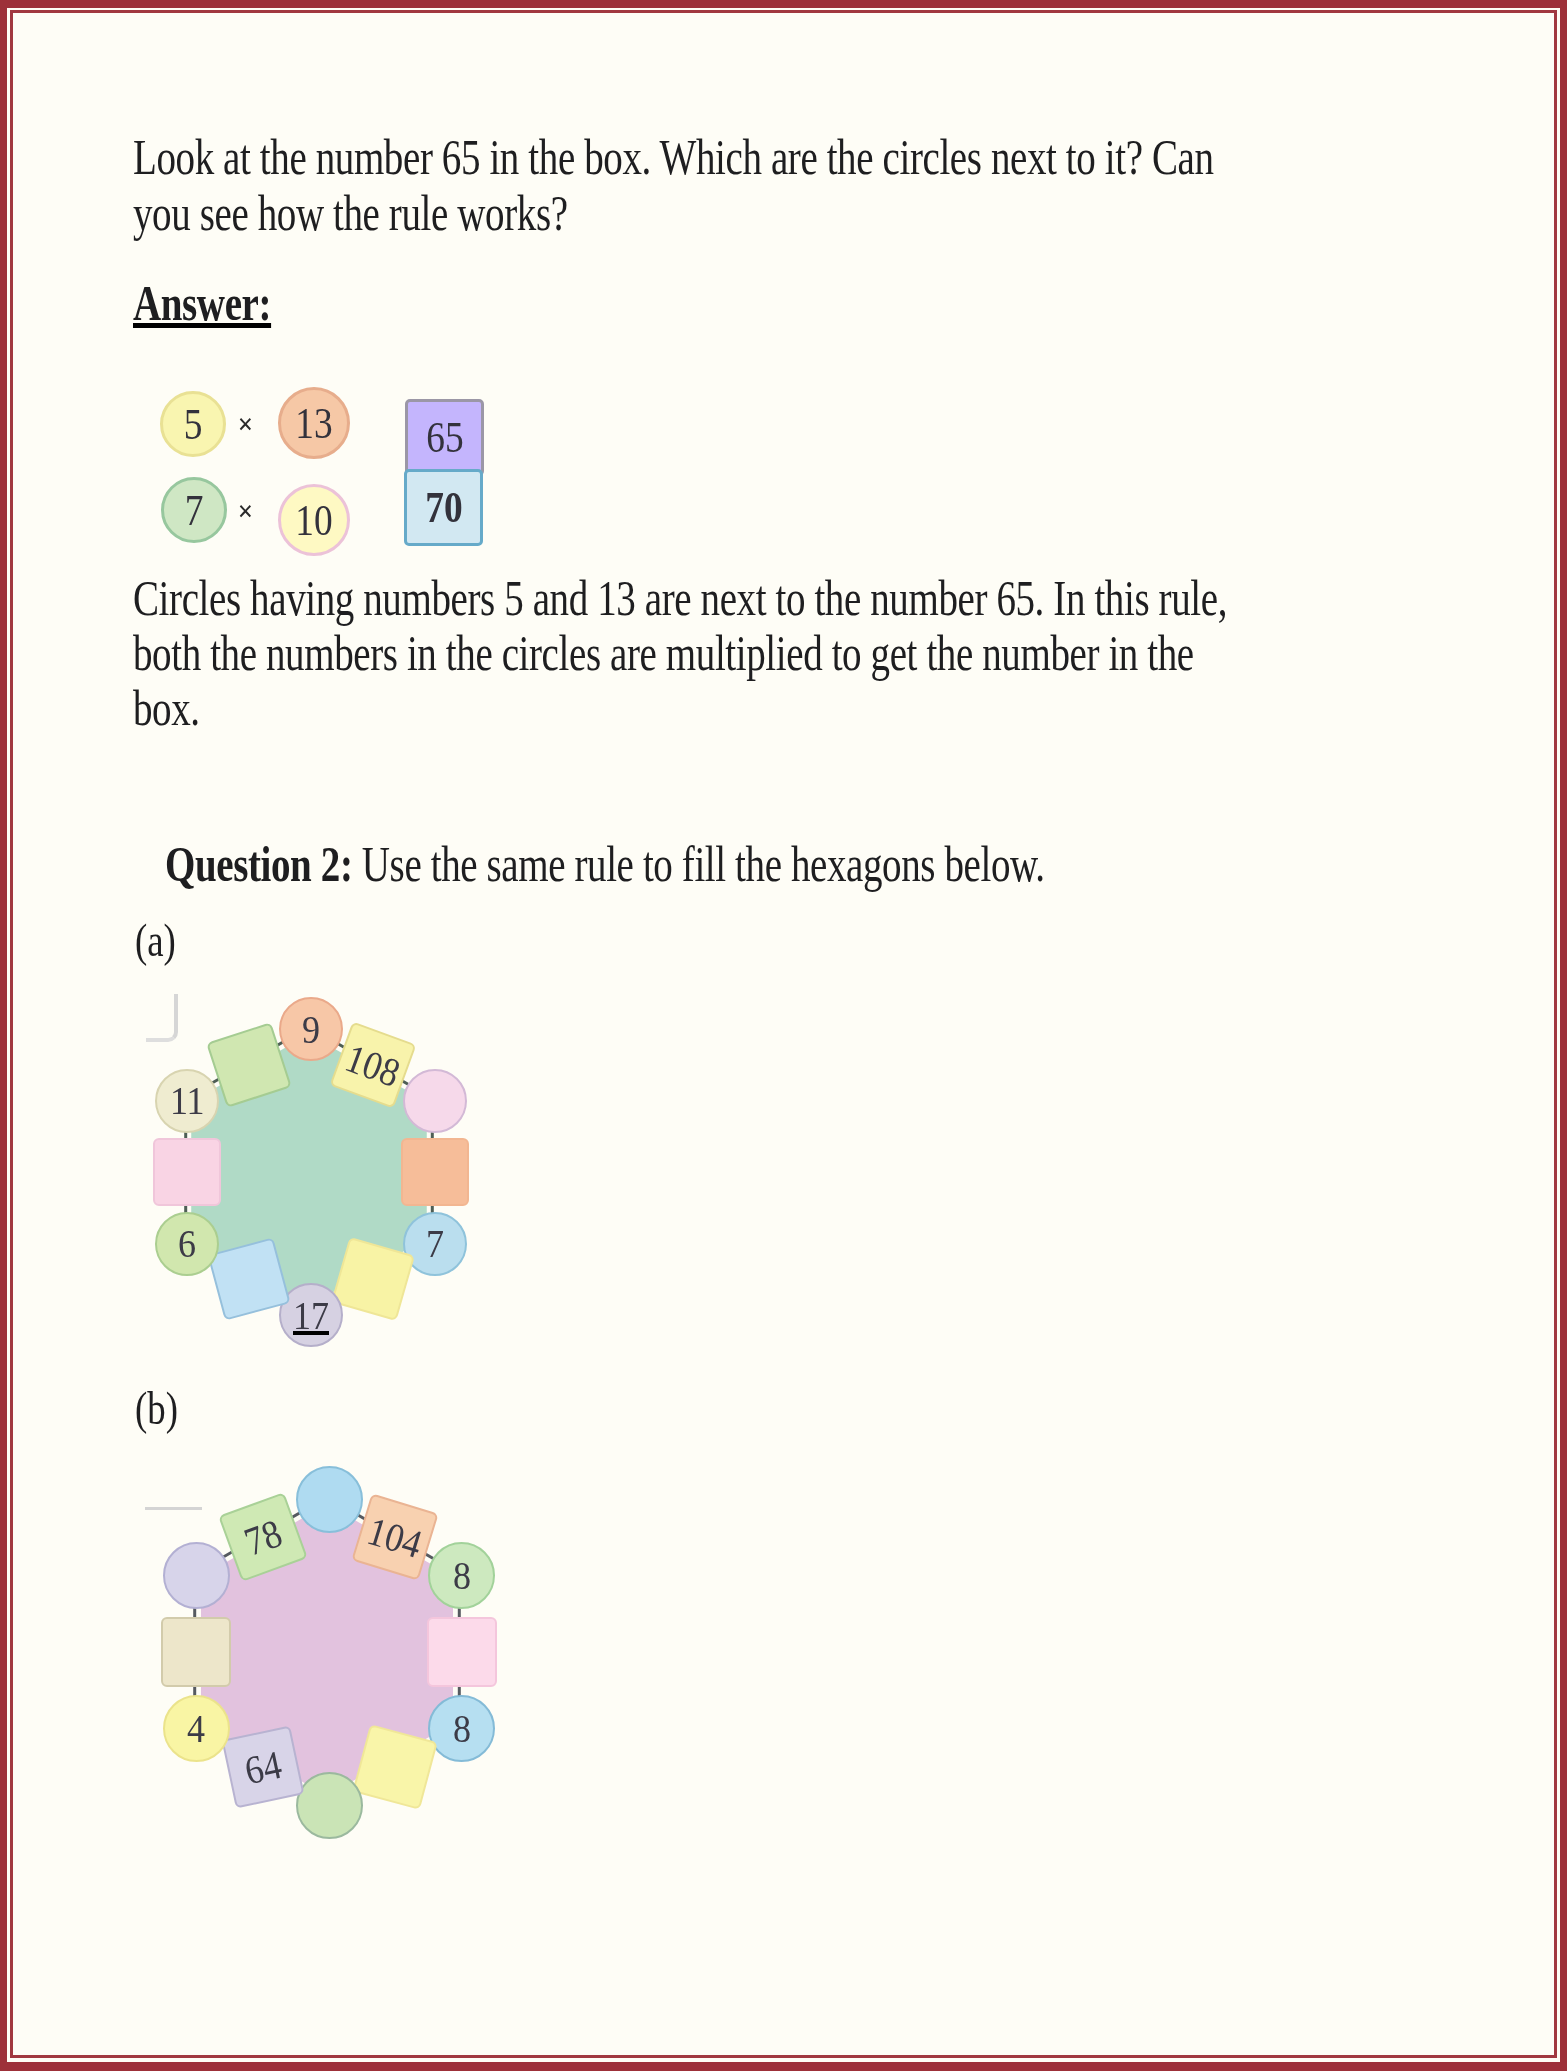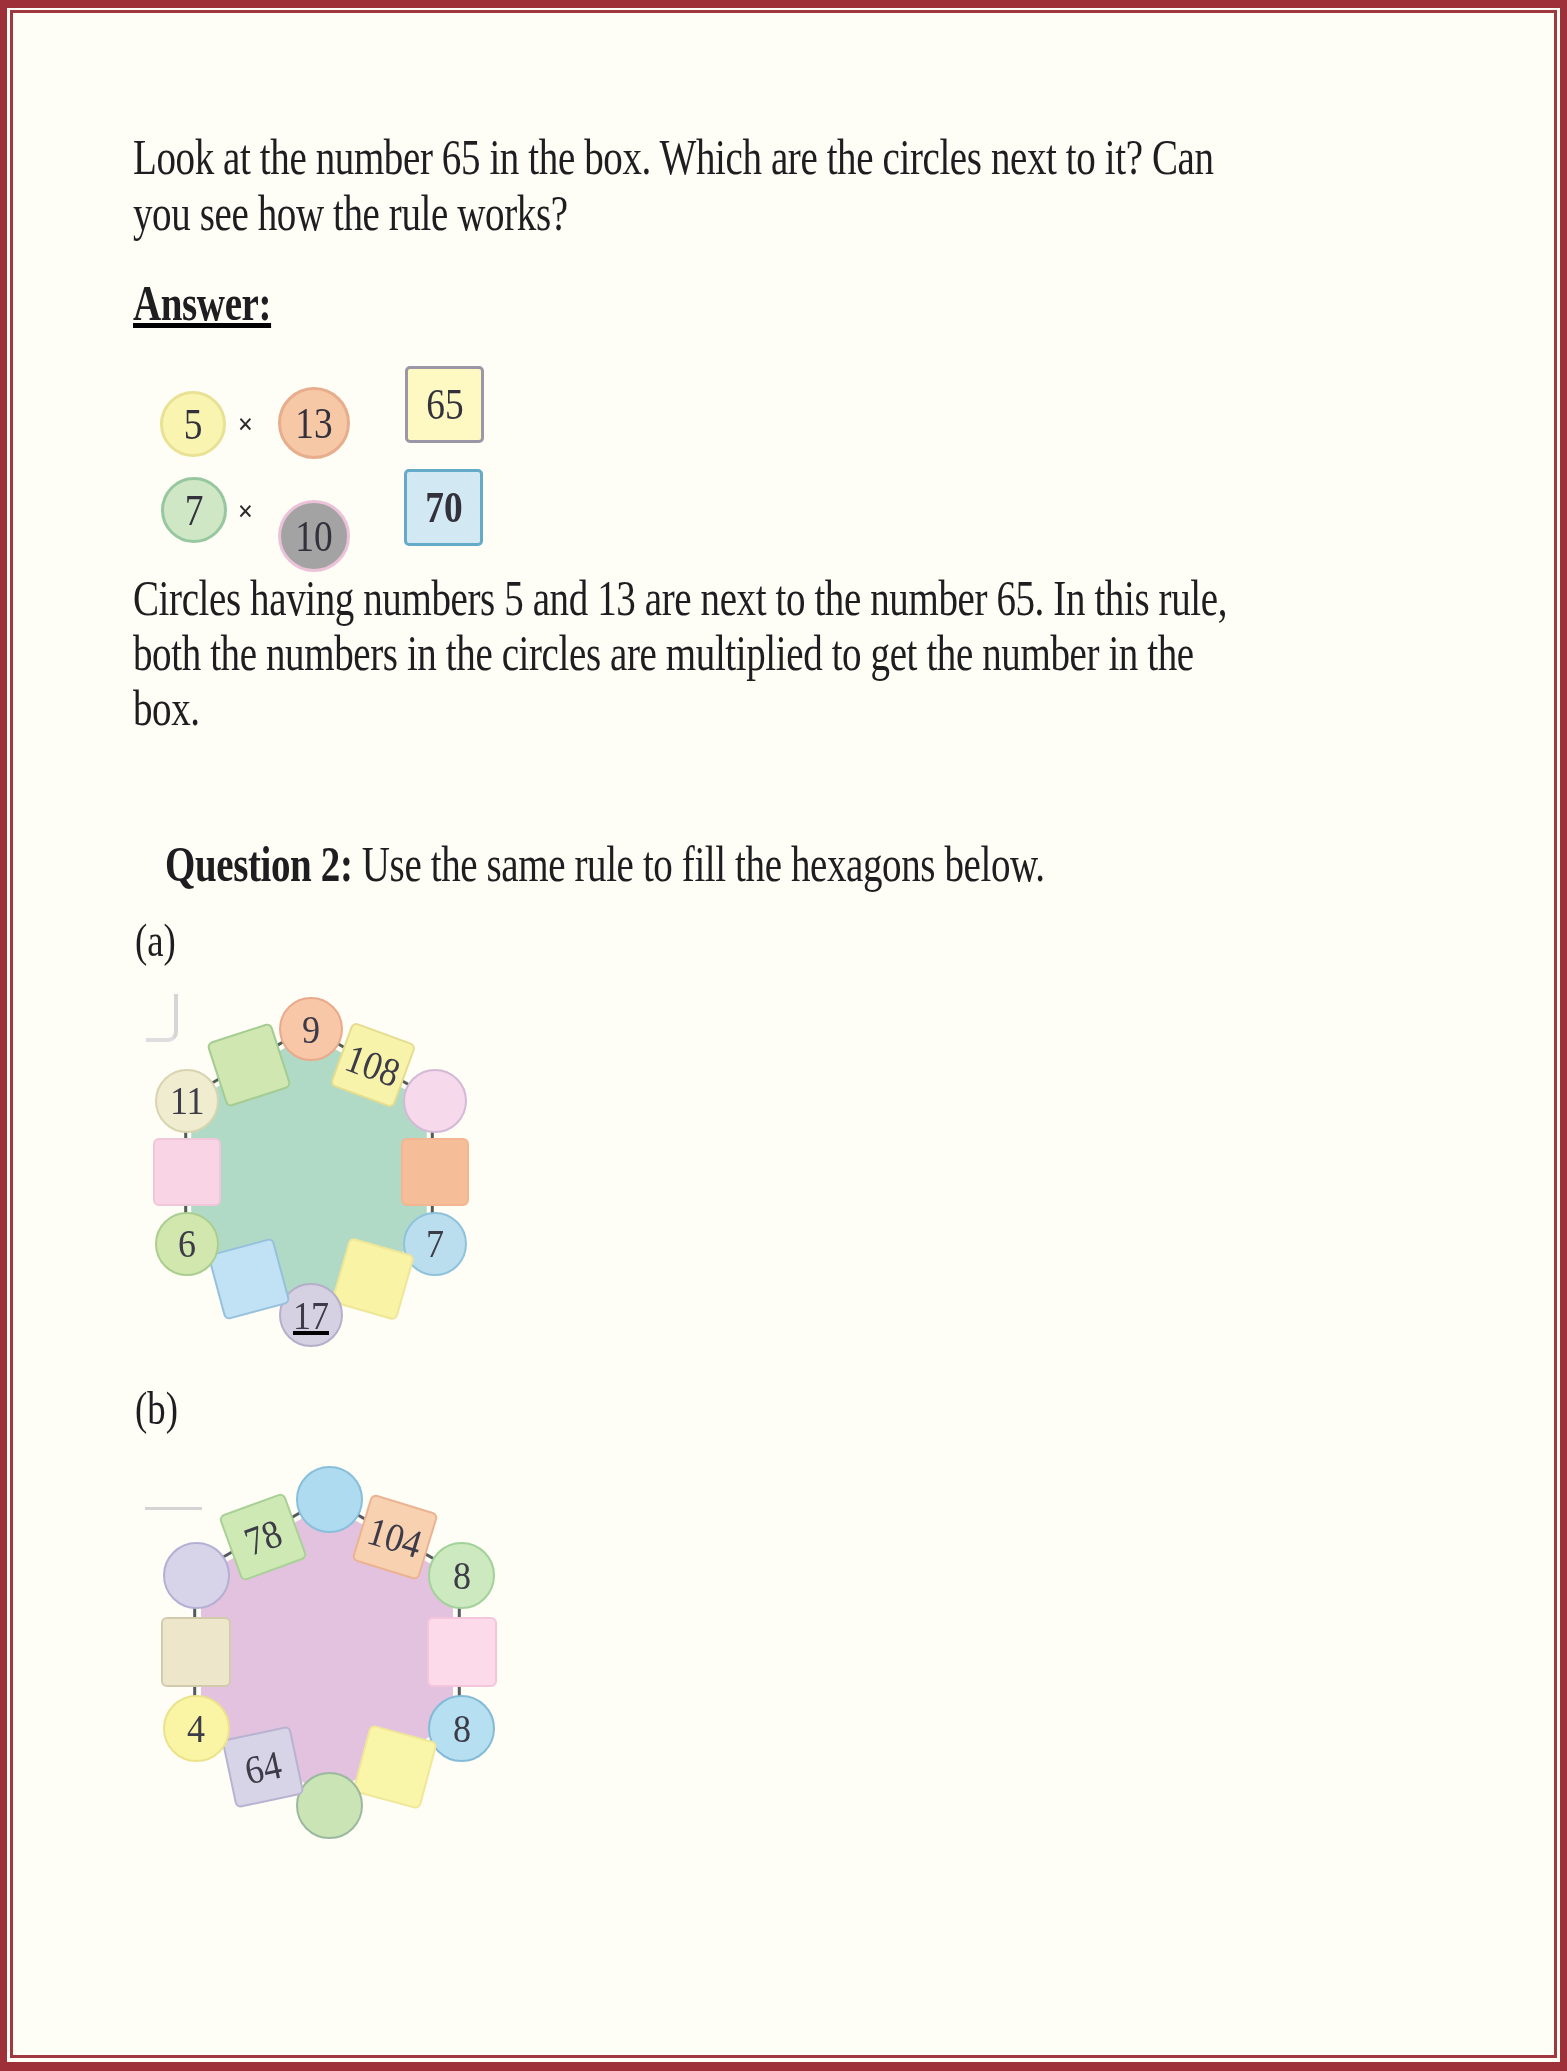--- a/index.html
+++ b/index.html
@@ -94,29 +94,29 @@
   <div class="tline bold">Answer:</div>
 </div>
 
 <div class="ans-circle" style="left: 160px; top: 391px; width: 60px; height: 60px; background: rgb(249, 245, 176); border-color: rgb(233, 225, 148);">
   <span class="ans-num">5</span>
 </div>
 <div class="ans-op" style="left:237px;top:407px;">×</div>
 <div class="ans-circle" style="left: 278px; top: 387px; width: 66px; height: 66px; background: rgb(246, 200, 166); border-color: rgb(231, 173, 140);">
   <span class="ans-num">13</span>
 </div>
-<div class="ans-box" style="left: 405px; top: 366px; width: 73px; height: 71px; background: #fef9c3; border-color: rgb(155, 151, 166);">
+<div class="ans-box" style="left: 405px; top: 399px; width: 73px; height: 71px; background: #c4b5fd; border-color: rgb(155, 151, 166);">
   <span class="ans-num">65</span>
 </div>
 
 <div class="ans-circle" style="left: 161px; top: 477px; width: 60px; height: 60px; background: rgb(207, 231, 196); border-color: rgb(151, 199, 158);">
   <span class="ans-num">7</span>
 </div>
 <div class="ans-op" style="left:237px;top:494px;">×</div>
-<div class="ans-circle" style="left: 278px; top: 500px; width: 66px; height: 66px; background: #a3a3a3; border-color: rgb(236, 194, 216); align-items: center;">
+<div class="ans-circle" style="left: 278px; top: 484px; width: 66px; height: 66px; background: #fef9c3; border-color: rgb(236, 194, 216); align-items: center;">
   <span class="ans-num">10</span>
 </div>
 <div class="ans-box" style="left: 404px; top: 469px; width: 73px; height: 71px; background: rgb(210, 232, 242); border-color: rgb(102, 170, 201); font-weight: bold;">
   <span class="ans-num">70</span>
 </div>
 
 <div class="tblock para" style="left:133px;top:571px;">
   <div class="tline">Circles having numbers 5 and 13 are next to the number 65. In this rule,</div>
   <div class="tline">both the numbers in the circles are multiplied to get the number in the</div>
   <div class="tline">box.</div>

